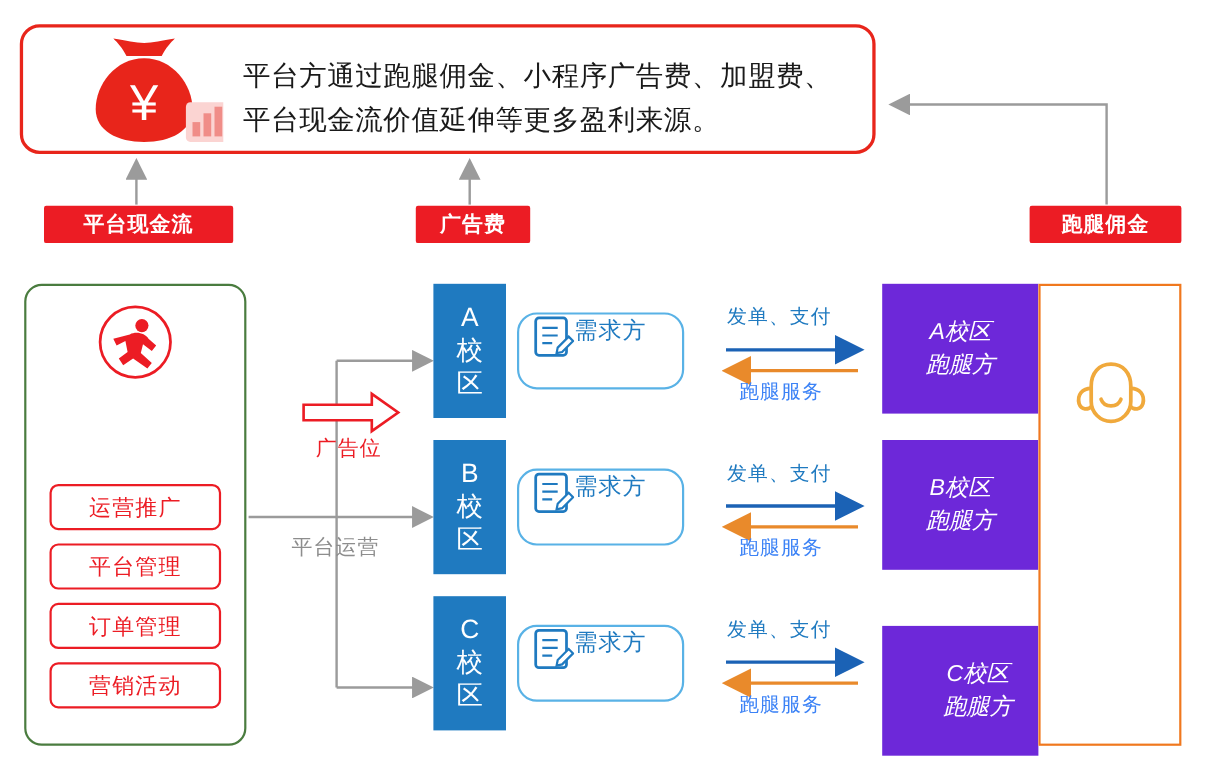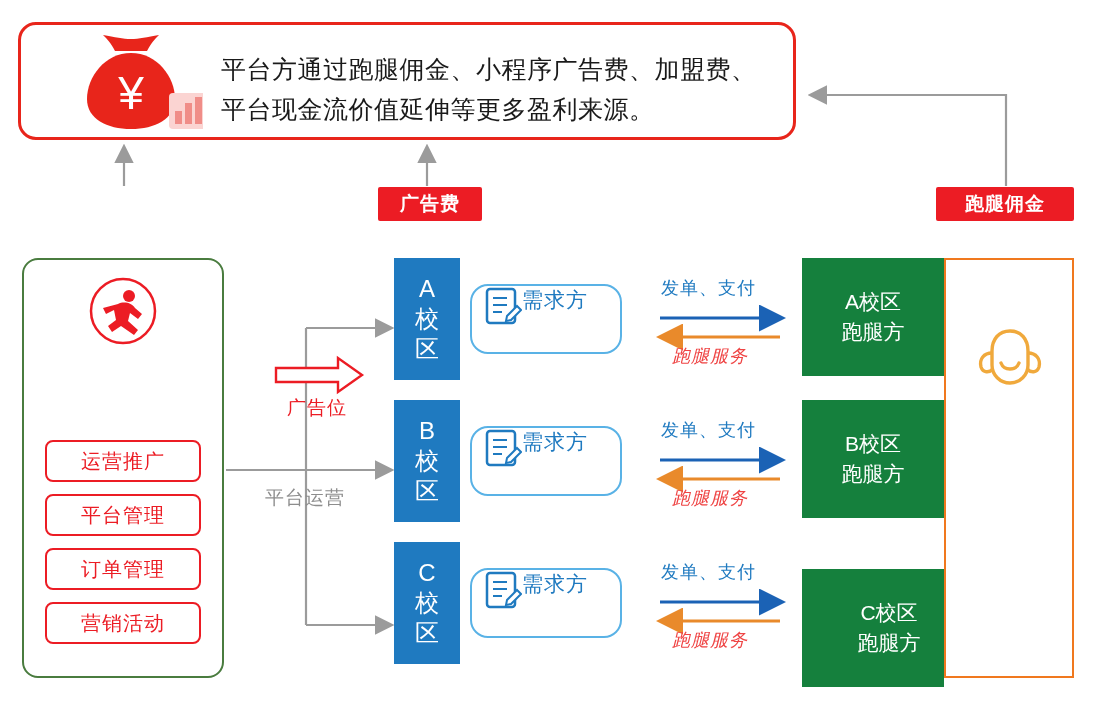--- a/index.html
+++ b/index.html
@@ -139,38 +139,38 @@
 
   
   .flow-top {
     font-size: 18px;
     color: #1f7ac0;
     letter-spacing: 1px;
     white-space: nowrap;
   }
   .flow-bot {
     font-size: 18px;
-    color: #ef4444;
+    color: #3b82f6;
     letter-spacing: 1px;
     white-space: nowrap;
-    font-style: italic;
   }
 
   
   .runner-block {
     left: 802px; width: 142px; height: 118px;
-    background: #15803d;
+    background: #6d28d9;
     color: #ffffff;
     font-size: 21px;
     line-height: 30px;
     text-align: center;
     display: flex;
     align-items: center;
     justify-content: center;
     box-sizing: border-box;
+    font-style: italic;
   }
   .r-a { top: 258px; }
   .r-b { top: 400px; }
   .r-c { top: 569px; padding-left: 32px; }
 
   
   .pool {
     left: 944px; top: 258px; width: 130px; height: 420px;
     border: 2px solid #f0781e;
     background: #ffffff;
@@ -263,20 +263,21 @@
       <path d="M68,20 C42,20 24,44 24,66 C24,86 44,96 68,96 C92,96 112,86 112,66 C112,44 94,20 68,20 z" fill="#e8251b"></path>
       <text x="68" y="76" font-size="46" font-family="'Liberation Sans', sans-serif" fill="#ffffff" text-anchor="middle">¥</text>
       <rect x="106" y="60" width="40" height="36" rx="4" fill="#fbd4d2"></rect>
       <rect x="112" y="78" width="7" height="13" fill="#f08d88"></rect>
       <rect x="122" y="70" width="7" height="21" fill="#f08d88"></rect>
       <rect x="132" y="64" width="7" height="27" fill="#f08d88"></rect>
     </svg>
     <div class="banner-text">平台方通过跑腿佣金、小程序广告费、加盟费、平台现金流价值延伸等更多盈利来源。</div>
   </div>
 
+  <div class="abs tag tag-cashflow">平台现金流</div>
   <div class="abs tag tag-ad">广告费</div>
   <div class="abs tag tag-comm">跑腿佣金</div>
 
   <div class="abs platform-card"></div>
   <svg class="runner-icon" viewBox="0 0 70 70">
     <circle cx="35" cy="35" r="32" fill="none" stroke="#ec1c24" stroke-width="2.5"></circle>
     <circle cx="41" cy="20" r="6" fill="#ec1c24"></circle>
     <path d="M30,28 C36,25 44,27 47,32 L54,38 L50,43 L42,37 L40,45 L50,54 L46,59 L33,50 L24,56 L20,50 L28,44 L26,34 L18,38 L15,32 z" fill="#ec1c24"></path>
   </svg>
   <div class="pill pill-1">运营推广</div>

